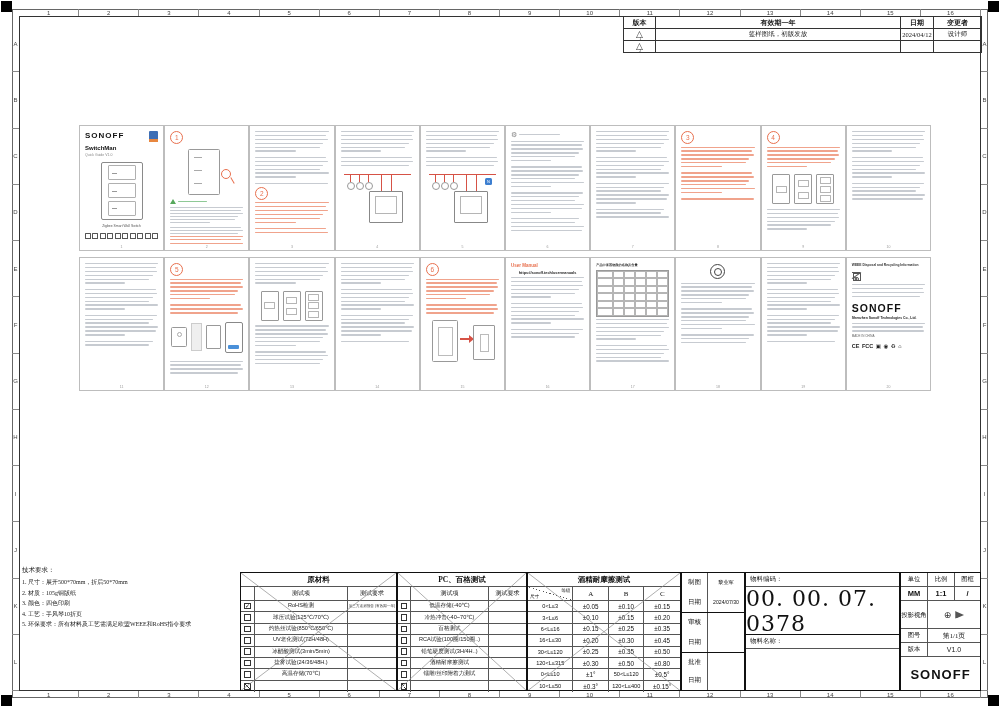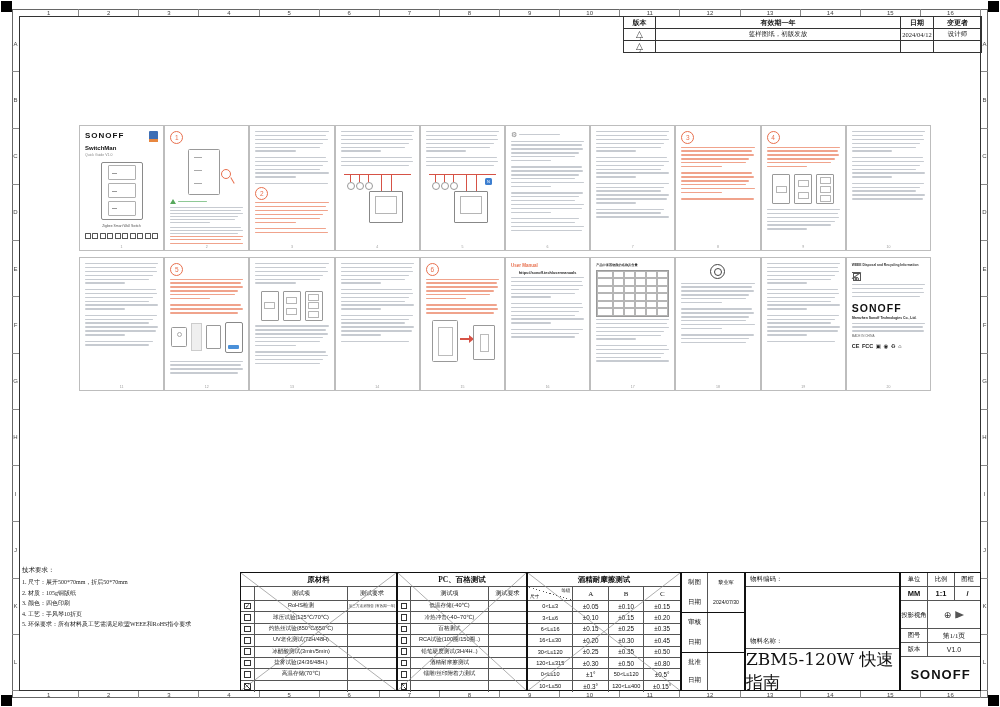--- a/index.html
+++ b/index.html
@@ -800,22 +800,22 @@
         </div>
         <div style="display:flex;flex-direction:column;">
           <div class="av half"></div>
           <div class="av half"></div>
         </div>
       </div>
     </div>
 
     <div class="part">
       <div class="plabel">物料编码：</div>
+      <div class="pcode">00. 00. 07. 0378</div>
       <div class="plabel2">物料名称：</div>
-      <div class="pname">ZBM5-120W 快速指南</div>
     </div>
 
     <div class="info">
       <div class="irow" style="top:0;height:14px;">
         <div class="icell ilab" style="width:27px;">单位</div>
         <div class="icell ilab" style="width:27px;">比例</div>
         <div class="icell ilab" style="flex:1;">图框</div>
       </div>
       <div class="irow" style="top:14px;height:14px;">
         <div class="icell ival" style="width:27px;">MM</div>

